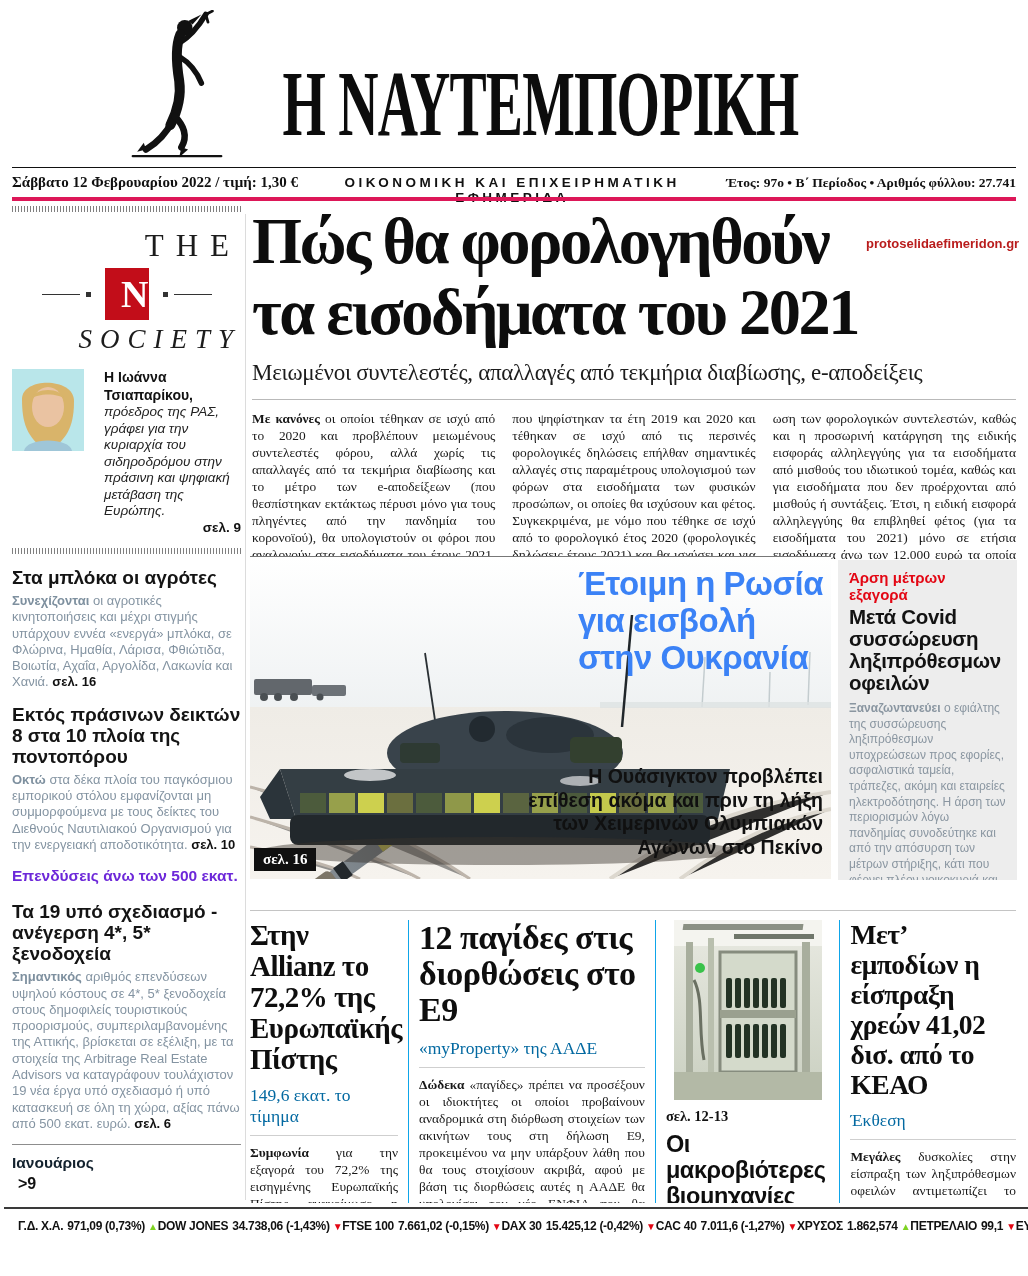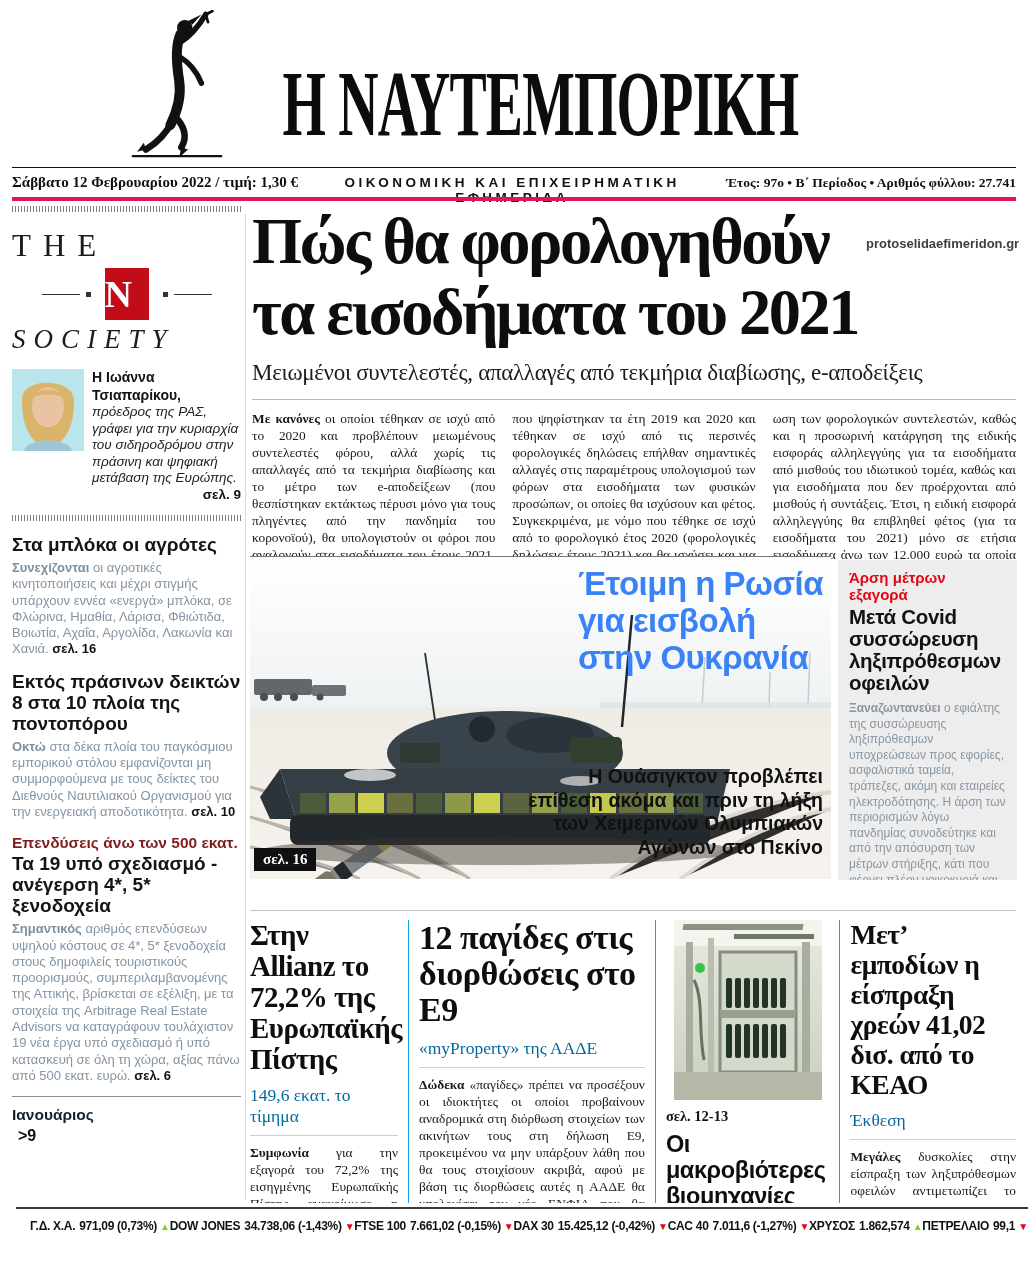--- a/index.html
+++ b/index.html
@@ -20,53 +20,53 @@
   .barcode .num{display:block;text-align:center;font-size:11.5px;letter-spacing:2px;margin-top:2px;color:#111;}
   .dateline{left:12px;right:12px;top:167px;border-top:1.5px solid #111;padding-top:6px;display:flex;align-items:baseline;}
   .dl-left{font-family:"Liberation Serif","DejaVu Serif",serif;font-weight:700;font-size:15px;}
   .dl-center{flex:1;text-align:center;font-weight:700;font-size:13.5px;letter-spacing:3.5px;}
   .dl-right{font-family:"Liberation Serif","DejaVu Serif",serif;font-weight:700;font-size:13.5px;}
   .redline{left:12px;right:12px;top:197px;height:3.5px;background:#dd1758;}
 
   
   .sidebar{left:12px;top:206px;width:229px;height:1000px;overflow:hidden;}
   .ticks{height:6px;background:repeating-linear-gradient(90deg,#555 0 1px,transparent 1px 3px);opacity:.75;}
-  .society{text-align:left;margin:16px 0 4px;color:#1c1c1c;}
+  .society{text-align:right;margin:16px 0 4px;color:#1c1c1c;}
   .soc-the{font-family:"Liberation Serif","DejaVu Serif",serif;font-size:31px;letter-spacing:12px;}
   .soc-mid{display:flex;align-items:center;justify-content:center;margin:4px 0;}
   .soc-line{width:38px;height:0;border-top:1.5px solid #333;}
   .soc-dot{width:5px;height:5px;background:#333;margin:0 6px;}
   .soc-n{display:inline-block;width:44px;height:52px;background:#c20d19;color:#fff;
          font-family:"Liberation Serif","DejaVu Serif",serif;font-size:38px;font-weight:700;line-height:52px;margin:0 8px;}
   .soc-society{font-family:"Liberation Serif","DejaVu Serif",serif;font-size:27px;letter-spacing:8px;margin-top:2px;font-style:italic;}
   .columnist{display:flex;margin:14px 0 12px;}
   .col-photo{width:72px;height:82px;flex:none;}
-  .col-txt{margin-left:8px;font-size:13.5px;line-height:16.5px;}
+  .col-txt{margin-left:20px;font-size:13.5px;line-height:16.5px;}
   .col-name{font-weight:700;font-size:14px;}
   .col-bio{font-style:italic;font-weight:500;color:#222;}
   .col-page{display:block;text-align:right;font-weight:700;}
   .sb-art{margin-top:13px;}
   .sb-h{font-size:19px;line-height:21px;font-weight:700;color:#141414;margin-bottom:5px;}
-  .sb-kicker{font-size:15.5px;font-weight:700;color:#7f1d1d;margin-top:14px;margin-bottom:1px;}
+  .sb-kicker{font-size:15.5px;font-weight:700;color:#6d28d9;margin-top:14px;margin-bottom:16px;}
   .sb-body{font-size:13px;line-height:16.3px;color:#8494a2;}
   .sb-body b{color:#7e909f;}
   .sb-page{color:#111;font-weight:700;}
   .rule1{border-top:1.5px solid #8d8d8d;margin-top:12px;}
   .brief-kicker{font-size:15.5px;font-weight:700;color:#13222e;margin:9px 0 3px;}
   .brief{display:flex;align-items:flex-end;margin:3px 0 9px;}
   .brief-title{flex:1;font-size:18px;line-height:20.5px;font-weight:700;color:#9aa1a8;letter-spacing:-.2px;}
   .brief-page{font-size:16px;font-weight:700;color:#111;margin-left:6px;}
 
   .vrule-main{left:245px;top:214px;width:1px;height:986px;background:#dcdcdc;}
 
   
   .mainlead{left:252px;top:206px;width:764px;}
   .lead-h{font-family:"Liberation Serif","DejaVu Serif",serif;font-weight:700;font-size:65px;line-height:71px;
           letter-spacing:-2.5px;color:#0d0d0d;transform:scaleX(.99);transform-origin:left;}
-  .watermark{left:866px;top:236px;font-size:13px;font-weight:700;color:#404040;}
+  .watermark{left:866px;top:236px;font-size:13px;font-weight:700;color:#b91c1c;}
   .lead-sub{font-family:"Liberation Serif","DejaVu Serif",serif;font-size:23px;color:#1c1c1c;margin-top:12px;letter-spacing:-.3px;}
   .lead-cols{display:flex;gap:17px;border-top:1px solid #b9b9b9;margin-top:13px;padding-top:10px;height:152px;overflow:hidden;}
   .lead-col{flex:1;font-family:"Liberation Serif","DejaVu Serif",serif;font-size:13.4px;line-height:17px;
             text-align:justify;color:#181818;}
 
   
   .photo{left:250px;top:556px;width:581px;height:322px;border-top:1px solid #777;overflow:hidden;}
   .photo svg{display:block;}
   .ru-h{position:absolute;top:8px;right:8px;font-weight:700;font-size:33px;line-height:37px;color:#3b82f6;letter-spacing:-.5px;}
   .ru-deck{position:absolute;top:208px;right:8px;width:300px;text-align:right;font-weight:700;font-size:19.5px;line-height:23.5px;color:#101010;}
@@ -92,21 +92,21 @@
   .bcolA .b-h{font-size:29px;line-height:31px;}
   .bcolB .b-h{font-size:34px;line-height:36px;}
   .bcolD .b-h{font-size:27.5px;line-height:30px;}
   .b-sub{font-family:"Liberation Serif","DejaVu Serif",serif;font-size:17.5px;color:#0369a1;margin:10px 0 8px;}
   .b-body{font-family:"Liberation Serif","DejaVu Serif",serif;font-size:13.4px;line-height:17px;text-align:justify;color:#181818;border-top:1px solid #cfcfcf;padding-top:8px;}
   .c-photo{width:148px;height:180px;margin-left:8px;}
   .c-caption{text-align:left;font-weight:700;font-size:14.5px;font-family:"Liberation Serif","DejaVu Serif",serif;margin:4px 2px 6px 0;}
   .c-h{font-weight:700;font-size:23.5px;line-height:26px;letter-spacing:-.4px;color:#0e0e0e;}
 
   
-  .ticker{left:16px;right:0;top:1207px;height:34px;border-top:2px solid #3a3a3a;display:flex;align-items:center;
+  .ticker{left:4px;right:0;top:1207px;height:34px;border-top:2px solid #3a3a3a;display:flex;align-items:center;
           justify-content:space-between;padding:0 14px;background:#fff;}
   .tick{white-space:nowrap;font-weight:700;font-size:12px;letter-spacing:-.3px;}
   .tick .tvalue{margin-left:4px;}
   .arrow{font-size:10px;margin-left:3px;}
   .arrow.up{color:#7ed321;}
   .arrow.down{color:#e30613;}
 </style>
 </head>
 <body>
 

